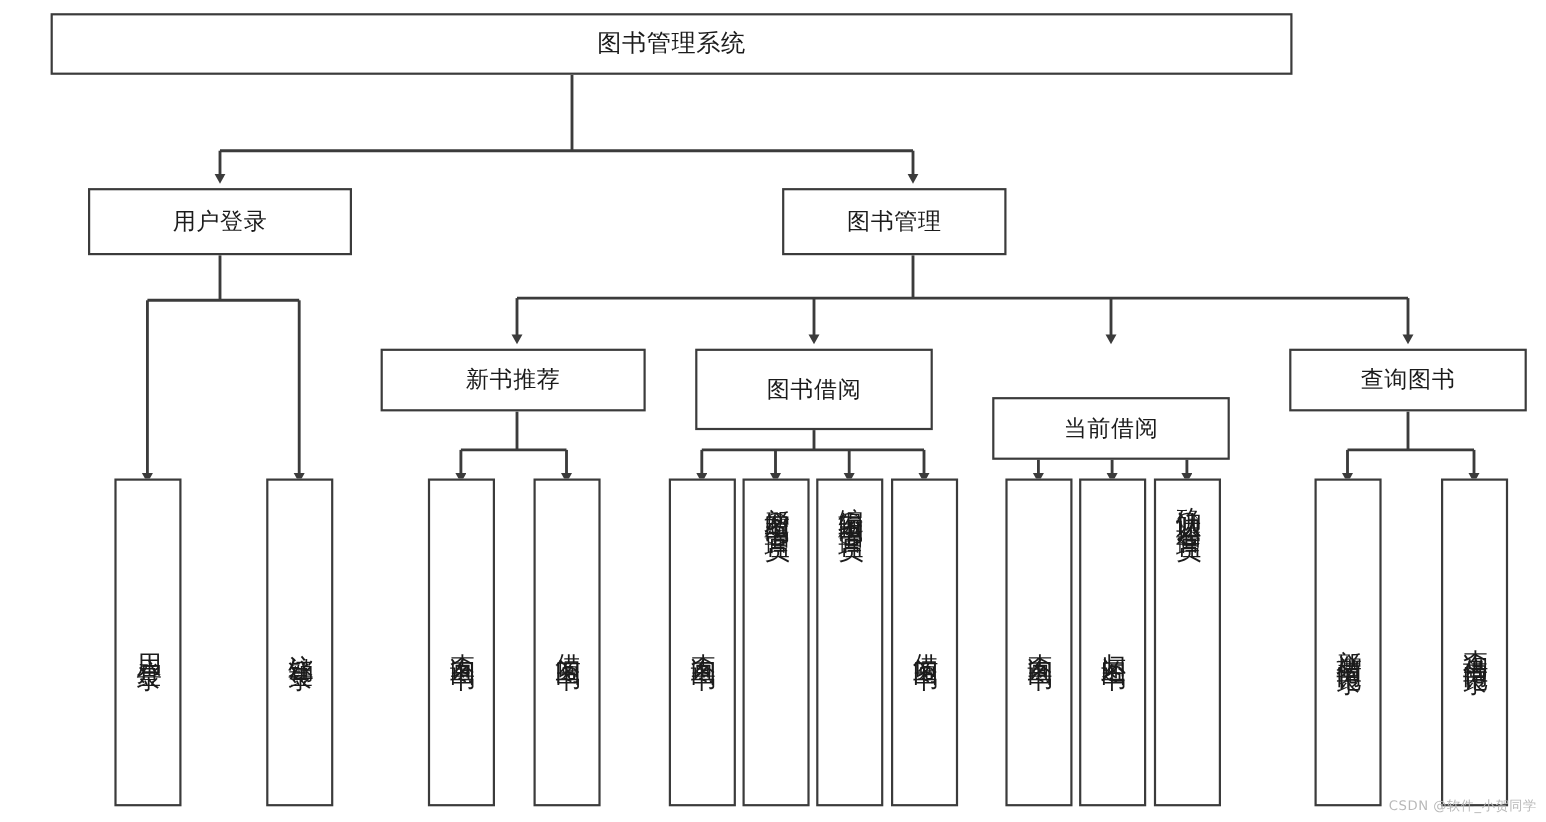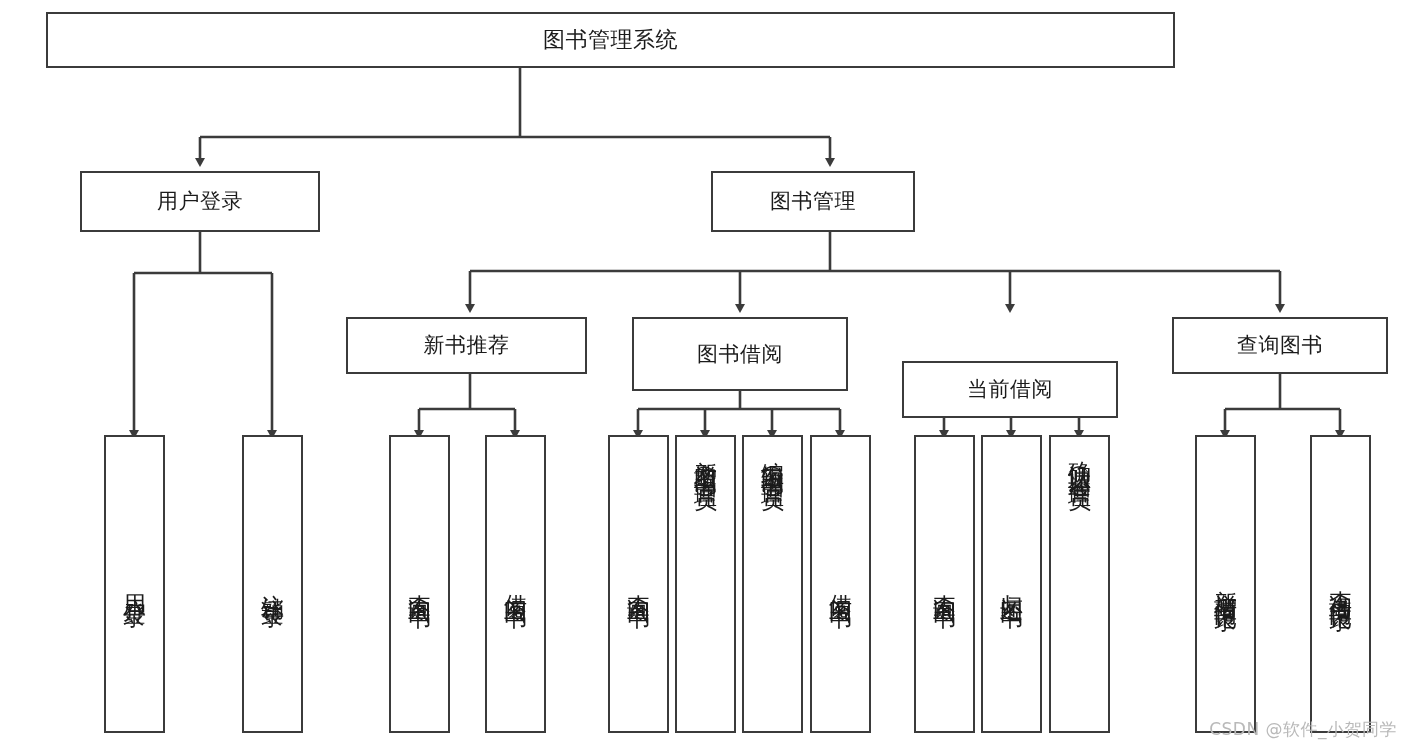--- a/index.html
+++ b/index.html
@@ -60,21 +60,21 @@
     white-space: nowrap;
   }
   .node.vert.shortlbl {
     align-items: center;
     padding-top: 0;
   }
   #watermark {
     position: absolute;
     right: 8px;
     bottom: 6px;
-    font-size: 17px;
+    font-size: 12px;
     color: #b9b9b9;
     letter-spacing: 0.5px;
     z-index: 5;
     white-space: nowrap;
   }
 </style>
 </head>
 <body>
 
 <div id="canvas">

